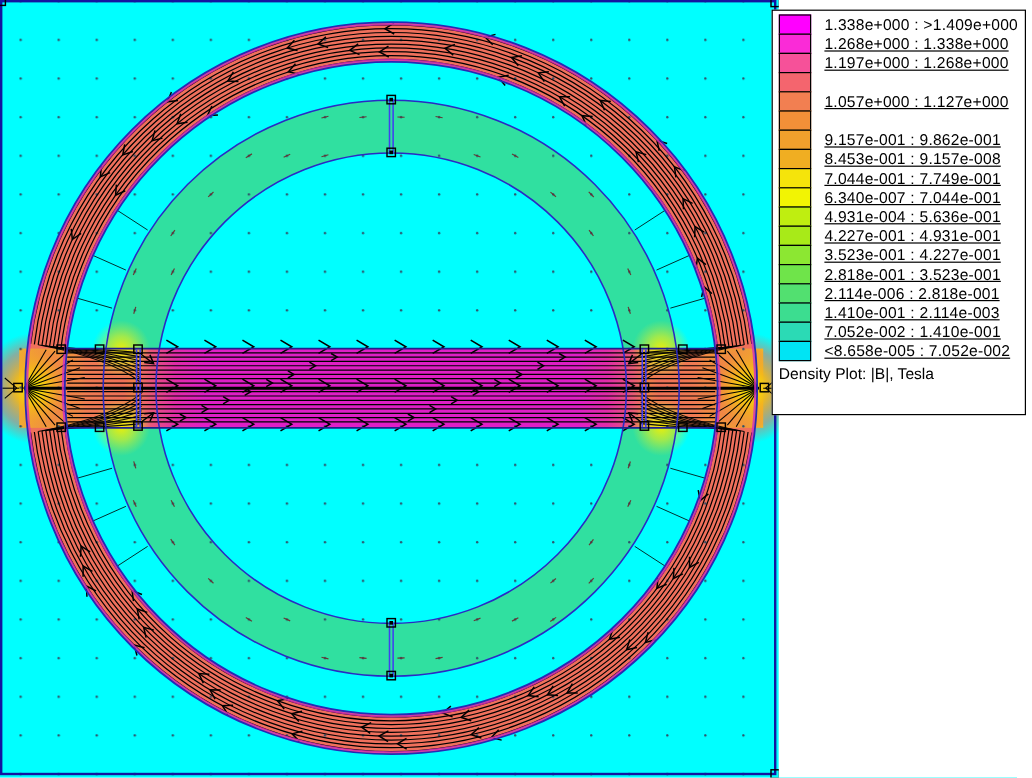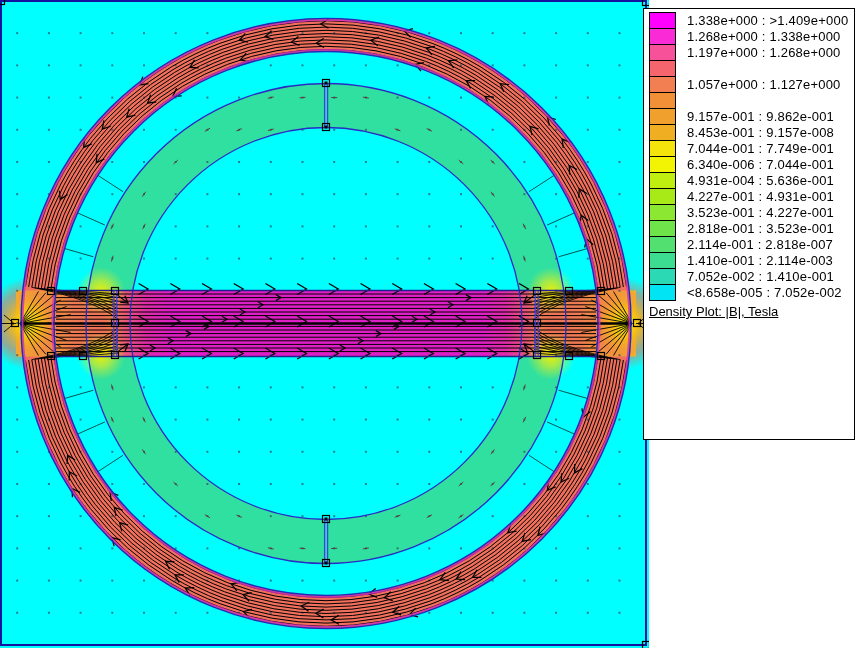--- a/index.html
+++ b/index.html
@@ -3,33 +3,33 @@
 <meta charset="utf-8">
 <style>
   html,body{margin:0;padding:0;}
   body{
     width:860px;height:648px;background:#ffffff;overflow:hidden;position:relative;
     font-family:"Liberation Sans", sans-serif;
   }
   #plot-area{position:absolute;left:0;top:0;width:649px;height:648px;}
   #plot-svg{display:block;}
   #legend{
-    position:absolute;left:643px;top:8px;width:212px;height:432px;
+    position:absolute;left:643px;top:8px;width:212px;height:338px;
     background:#ffffff;border:1px solid #000;box-sizing:border-box;
     font-size:13px;color:#000;
   }
   #legend-rows{padding-top:3px;}
   .legend-row{display:flex;align-items:center;height:17px;margin-left:5px;}
-  .legend-row + .legend-row{margin-top:-1px;}
+  .legend-row + .legend-row{margin-top:-1px;text-decoration:underline;}
   .swatch{
     width:27px;height:17px;box-sizing:border-box;border:1px solid #000;
     flex:0 0 auto;
   }
   .legend-label{margin-left:11px;white-space:nowrap;letter-spacing:0.2px;}
-  #legend-title{margin:3px 0 0 5px;white-space:nowrap;text-decoration:underline;}
+  #legend-title{margin:3px 0 0 5px;white-space:nowrap;}
 </style>
 </head>
 <body>
 
 <div id="plot-area">
   <svg id="plot-svg" width="649" height="648" viewBox="0 0 649 648" xmlns="http://www.w3.org/2000/svg">
       <defs>
         <linearGradient id="barGrad" x1="16" y1="0" x2="636" y2="0" gradientUnits="userSpaceOnUse">
           <stop offset="0" stop-color="#F4F400"></stop>
           <stop offset="0.02" stop-color="#F5CE10"></stop>
@@ -458,41 +458,41 @@
       <div class="legend-row">
         <div class="swatch" style="background: rgb(240, 174, 34);"></div>
         <div class="legend-label">8.453e-001 : 9.157e-008</div>
       </div>
       <div class="legend-row">
         <div class="swatch" style="background: rgb(245, 228, 11);"></div>
         <div class="legend-label">7.044e-001 : 7.749e-001</div>
       </div>
       <div class="legend-row">
         <div class="swatch" style="background: rgb(242, 244, 3);"></div>
-        <div class="legend-label">6.340e-006 : 7.044e-001</div>
+        <div class="legend-label">6.340e-007 : 7.044e-001</div>
       </div>
       <div class="legend-row">
         <div class="swatch" style="background: rgb(191, 238, 16);"></div>
         <div class="legend-label">4.931e-004 : 5.636e-001</div>
       </div>
       <div class="legend-row">
         <div class="swatch" style="background: rgb(168, 234, 24);"></div>
         <div class="legend-label">4.227e-001 : 4.931e-001</div>
       </div>
       <div class="legend-row">
         <div class="swatch" style="background: rgb(140, 231, 50);"></div>
         <div class="legend-label">3.523e-001 : 4.227e-001</div>
       </div>
       <div class="legend-row">
         <div class="swatch" style="background: rgb(111, 228, 74);"></div>
         <div class="legend-label">2.818e-001 : 3.523e-001</div>
       </div>
       <div class="legend-row">
         <div class="swatch" style="background: rgb(82, 224, 112);"></div>
-        <div class="legend-label">2.114e-001 : 2.818e-007</div>
+        <div class="legend-label">2.114e-006 : 2.818e-001</div>
       </div>
       <div class="legend-row">
         <div class="swatch" style="background: rgb(60, 221, 144);"></div>
         <div class="legend-label">1.410e-001 : 2.114e-003</div>
       </div>
       <div class="legend-row">
         <div class="swatch" style="background: rgb(43, 218, 181);"></div>
         <div class="legend-label">7.052e-002 : 1.410e-001</div>
       </div>
       <div class="legend-row">

